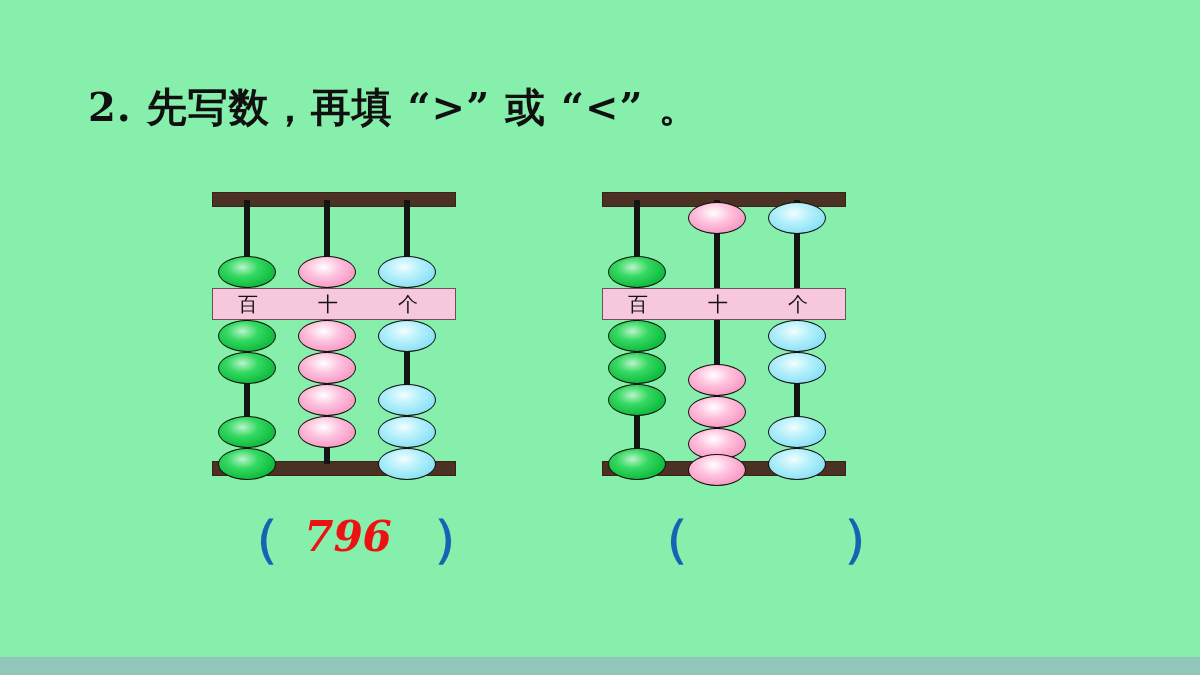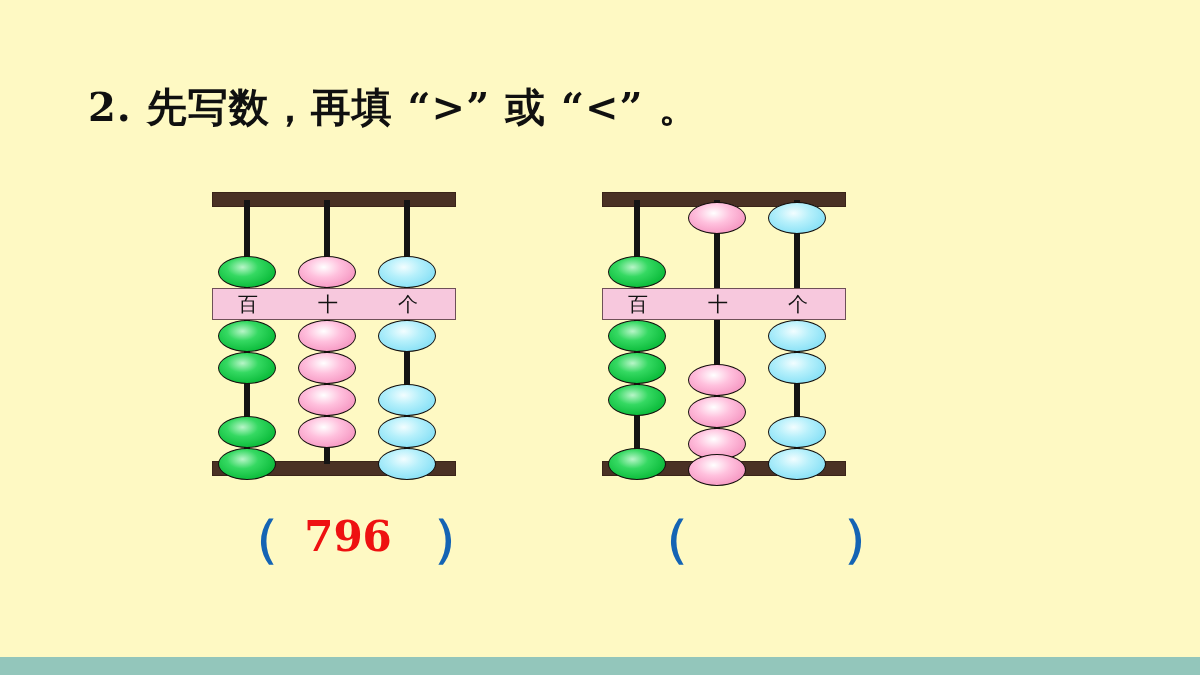--- a/index.html
+++ b/index.html
@@ -5,21 +5,21 @@
   * { box-sizing: border-box; margin: 0; padding: 0; }
   html, body {
     width: 1200px; height: 675px;
     background: #ffffff;
     font-family: "Liberation Sans", sans-serif;
     overflow: hidden;
   }
   #slide {
     position: relative;
     width: 1200px; height: 675px;
-    background: #fef9c3;
+    background: #86efac;
   }
 
   
   #title {
     position: absolute;
     left: 88px; top: 80px;
     font-family: "DejaVu Serif", serif;
     font-size: 40px;
     font-weight: 700;
     color: #101010;
@@ -133,20 +133,21 @@
   .answer-num {
     position: absolute;
     left: 40px; top: 3px;
     width: 160px;
     text-align: center;
     font-family: "DejaVu Serif", serif;
     font-size: 42px;
     font-weight: 700;
     color: #ee1111;
     line-height: 58px;
+    font-style: italic;
   }
 
   
   #bottom-strip {
     position: absolute;
     left: 0; bottom: 0;
     width: 1200px; height: 18px;
     background: #93c6bb;
   }
 </style>

